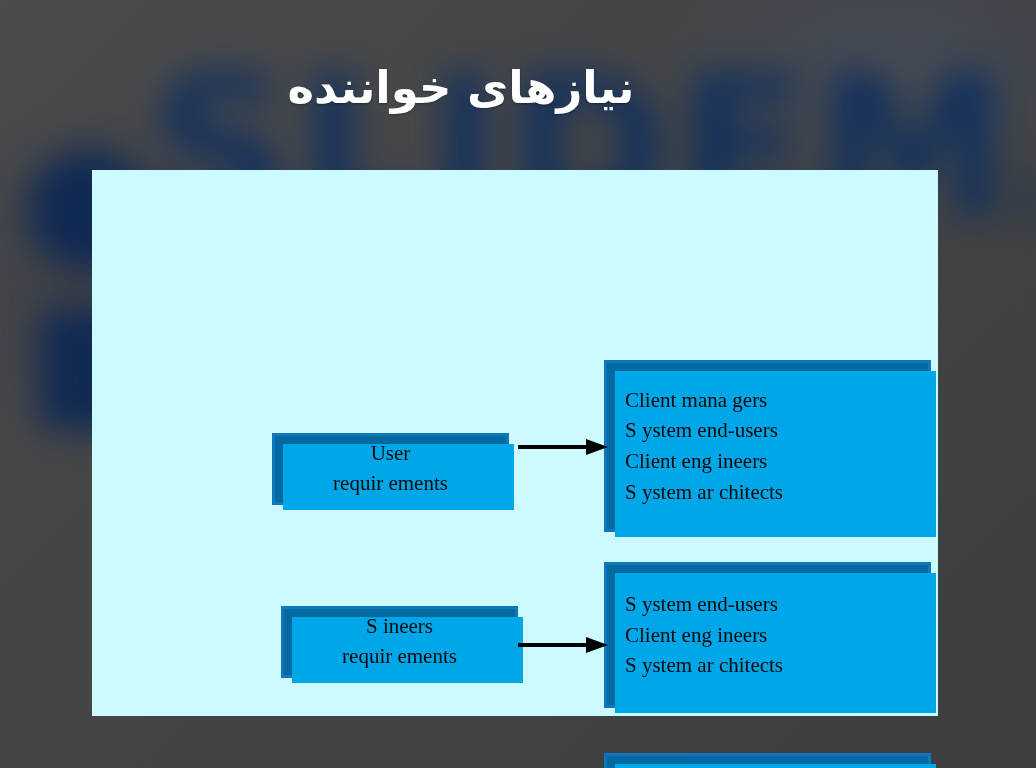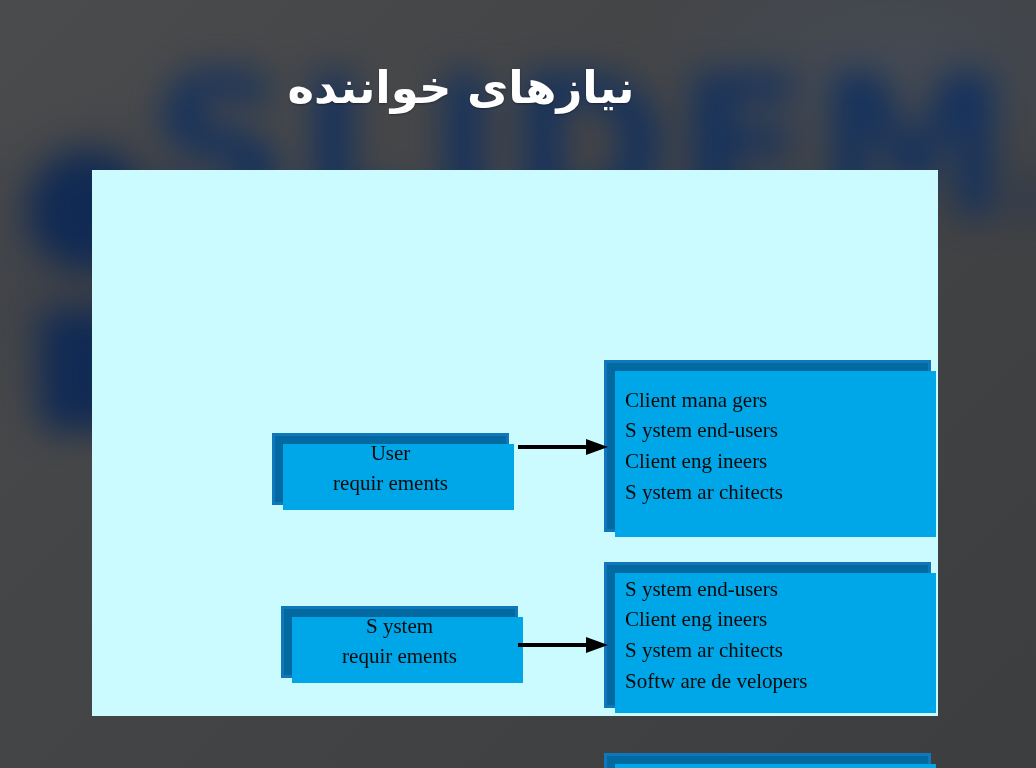--- a/index.html
+++ b/index.html
@@ -201,36 +201,35 @@
     <div class="box-text">
       <div>Client mana  gers</div>
       <div>S ystem end-users</div>
       <div>Client eng  ineers</div>
       <div>S ystem ar chitects</div>
     </div>
   </div>
 
   <div class="flow-box left-box" id="box-system-requirements">
     <div class="box-text">
-      <div>S ystem</div>
+      <div>S ineers</div>
       <div>requir ements</div>
     </div>
   </div>
 
   <div class="flow-arrow" id="arrow-system">
     <div class="shaft"></div>
     <div class="head"></div>
   </div>
 
   <div class="flow-box right-box" id="box-system-stakeholders">
     <div class="box-text">
       <div>S ystem end-users</div>
       <div>Client eng  ineers</div>
       <div>S ystem ar chitects</div>
-      <div>Softw are de velopers</div>
     </div>
   </div>
 
   <div class="flow-box right-box" id="box-design-stakeholders">
     <div class="box-text">
       <div>Client eng  ineers (perha  ps)</div>
 
     </div>
   </div>
 

